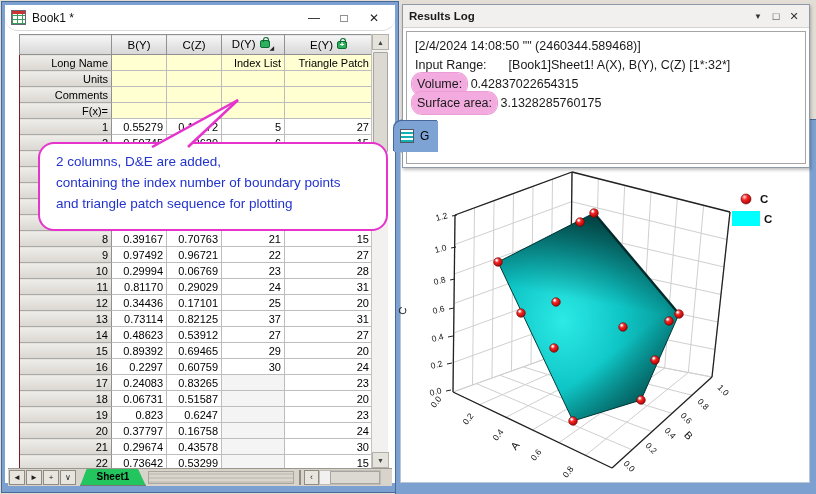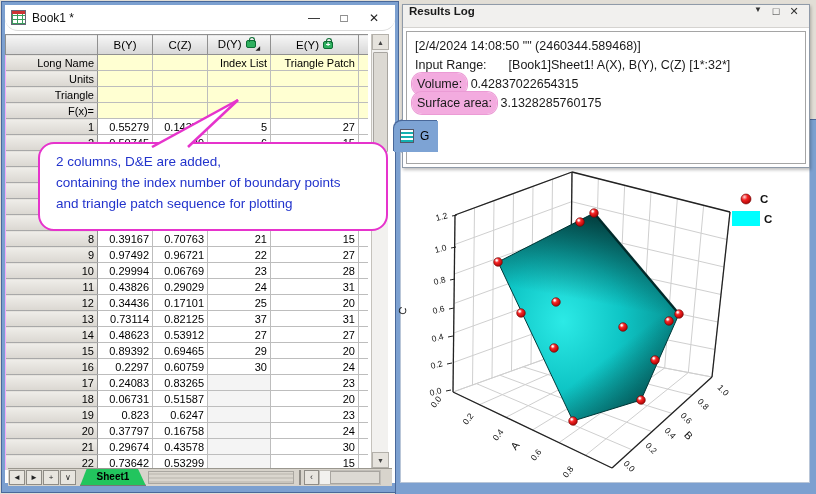--- a/index.html
+++ b/index.html
@@ -16,21 +16,21 @@
   .wb-title { font-size:12px; color:#111; margin-left:6px; flex:1; }
   .win-btn { width:30px; height:20px; text-align:center; font-size:12px; line-height:20px; color:#222; cursor:default; }
   .sheet-icon { width:15px; height:15px; border:1px solid #667; background:
       linear-gradient(#c33,#c33) 0 0/100% 3px no-repeat,
       repeating-linear-gradient(0deg,#3a9d5c 0 1px,transparent 1px 4px),
       repeating-linear-gradient(90deg,#3a9d5c 0 1px,transparent 1px 5px),#fff; }
   .graph-icon { width:14px; height:14px; border:1px solid #556; background:
       repeating-linear-gradient(0deg,#14b0b0 0 2px,#ffffff 2px 4px),#fff; }
 
   
-  #sheet { position:absolute; left:0; top:29px; width:363px; height:436px; overflow:hidden; background:#f0abfc; }
+  #sheet { position:absolute; left:14px; top:29px; width:363px; height:436px; overflow:hidden; background:#7f1d1d; }
   table { border-collapse:collapse; table-layout:fixed; width:363px; font-size:11px; }
   td { height:16px; border-right:1px solid #bdbdbd; border-bottom:1px solid #bdbdbd; padding:0 3px 0 1px; text-align:right; white-space:nowrap; overflow:hidden; color:#000; background:#fff; }
   tr.colhead td { height:20px; background:linear-gradient(#f6f6f6,#d7d7d7); border:1px solid #909090; text-align:center; padding:0; font-size:11.5px; }
   td.rowhead { background:linear-gradient(#efede9,#dad7d1); border-right:1px solid #909090; border-bottom:1px solid #a8a8a8; color:#000; }
   tr.labelrow td { background:#ffffd2; }
   tr.labelrow td.rowhead { background:linear-gradient(#efede9,#dad7d1); }
   td.dempty { background:#f4f4f4; }
   td.sliver { background:#fff; }
   tr.colhead td.sliver { background:linear-gradient(#f6f6f6,#d7d7d7); }
 
@@ -62,21 +62,21 @@
   
   #gw { left:396px; top:120px; width:420px; height:374px; border-radius:8px 0 0 0; z-index:20; }
   #gw .gw-page { position:absolute; left:4px; top:32px; right:6px; bottom:11px; background:#fff; border:1px solid #b9c6d8; }
   #gw-tab { position:absolute; left:394px; top:121px; width:44px; height:31px; background:#7da3d4; border-radius:8px 0 0 0; z-index:40; box-shadow:-1px -1px 0 #49689a; }
   #gw-tab .graph-icon { position:absolute; left:6px; top:8px; background-color:#fff; }
   #gw-tab .gw-title { position:absolute; left:26px; top:8px; font-size:12px; color:#000; }
   #plot { position:absolute; left:390px; top:145px; width:420px; height:345px; z-index:22; }
 
   
   #rl { position:absolute; left:402px; top:4px; width:408px; height:164px; background:#fff; border:1px solid #8f9aa8; box-shadow:1px 2px 3px rgba(0,0,0,.25); z-index:30; }
-  #rl-titlebar { position:absolute; left:0; top:0; right:0; height:23px; background:#f1f0ee; border-bottom:1px solid #d5d3d0; display:flex; align-items:flex-start; padding:0 6px; }
+  #rl-titlebar { position:absolute; left:0; top:0; right:0; height:23px; background:#f1f0ee; border-bottom:1px solid #d5d3d0; display:flex; align-items:center; padding:0 6px; }
   #rl-title { font-size:11.5px; font-weight:bold; color:#1a1a1a; flex:1; }
   .rl-btn { width:18px; text-align:center; font-size:11px; color:#333; }
   #rl-content { position:absolute; left:3px; top:26px; right:3px; bottom:3px; border:1px solid #a5a5a5; padding:5px 8px; font-size:12.5px; line-height:19px; color:#1a1a1a; white-space:nowrap; overflow:hidden; }
   .hl { background:#f3abdf; border-radius:10px; padding:4px 5px; margin-left:-3px; box-shadow:0 0 0 1px #eb9bd5; }
   .gap { display:inline-block; width:22px; }
 </style>
 </head>
 <body>
 
 <div id="wb" class="win-blue">
@@ -118,21 +118,21 @@
             </tr>
             <tr class="labelrow">
               <td class="rowhead">Units</td>
               <td></td>
               <td></td>
               <td></td>
               <td></td>
               <td class="sliver"></td>
             </tr>
             <tr class="labelrow">
-              <td class="rowhead">Triangle</td>
+              <td class="rowhead">Comments</td>
               <td></td>
               <td></td>
               <td></td>
               <td></td>
               <td class="sliver"></td>
             </tr>
             <tr class="labelrow">
               <td class="rowhead">F(x)=</td>
               <td></td>
               <td></td>
@@ -215,21 +215,21 @@
             <tr>
               <td class="rowhead">10</td>
               <td>0.29994</td>
               <td>0.06769</td>
               <td>23</td>
               <td>28</td>
               <td class="sliver"></td>
             </tr>
             <tr>
               <td class="rowhead">11</td>
-              <td>0.43826</td>
+              <td>0.81170</td>
               <td>0.29029</td>
               <td>24</td>
               <td>31</td>
               <td class="sliver"></td>
             </tr>
             <tr>
               <td class="rowhead">12</td>
               <td>0.34436</td>
               <td>0.17101</td>
               <td>25</td>

